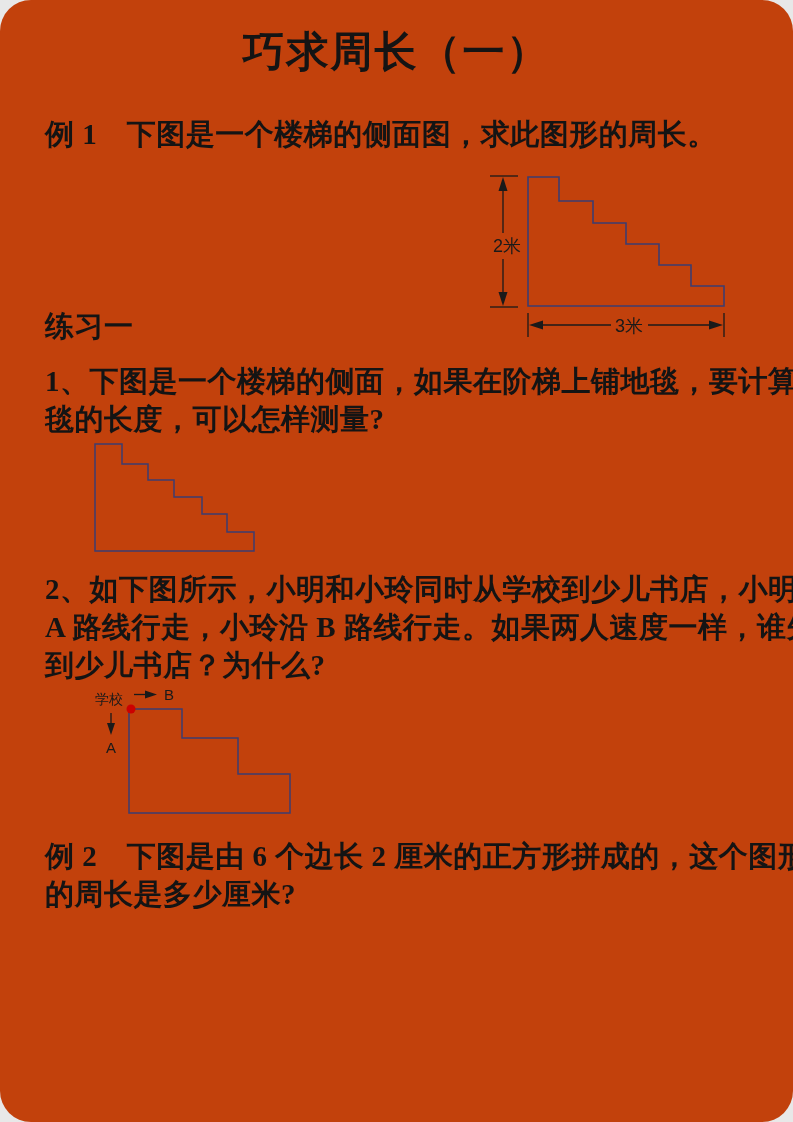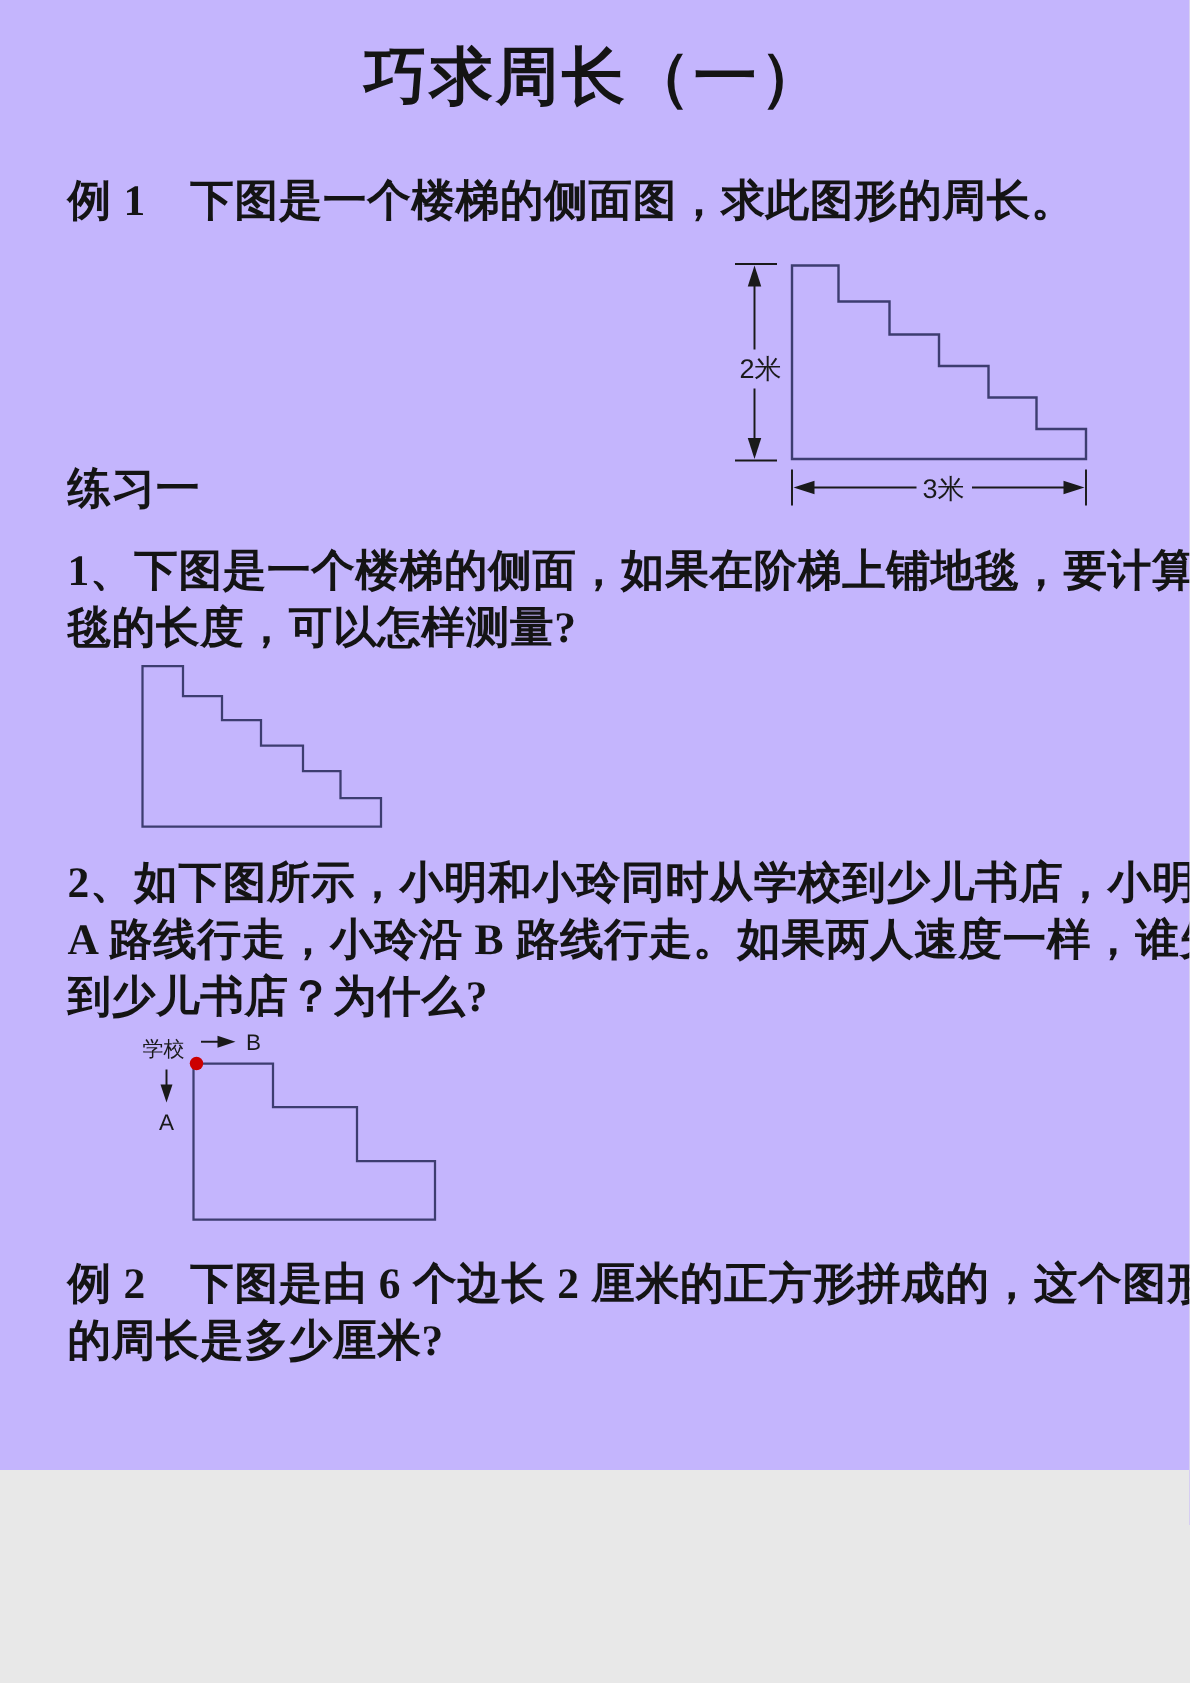--- a/index.html
+++ b/index.html
@@ -1,19 +1,19 @@
 <!DOCTYPE html>
 <html><head>
 <meta charset="utf-8">
 <style>
   html,body{margin:0;padding:0;background:#e8e8e8;}
   .page{
-    position:relative;width:793px;height:980px;background:#c4b5fd;
+    position:relative;width:793px;height:1122px;background:#c2410c;
     margin:0 auto;overflow:hidden;
-    font-family:"Liberation Serif","DejaVu Serif",serif;color:#141414;
+    font-family:"Liberation Serif","DejaVu Serif",serif;color:#141414;border-radius:31px;
   }
   .title{
     position:absolute;top:26px;left:0;width:100%;text-align:center;
     font-size:42px;font-weight:700;letter-spacing:2px;line-height:52px;
   }
   .bodyline{
     position:absolute;left:45px;font-size:29px;font-weight:600;
     letter-spacing:0.5px;line-height:38px;white-space:nowrap;
   }
   .para{position:absolute;left:45px;font-size:29px;font-weight:600;letter-spacing:0.5px;line-height:38px;}

